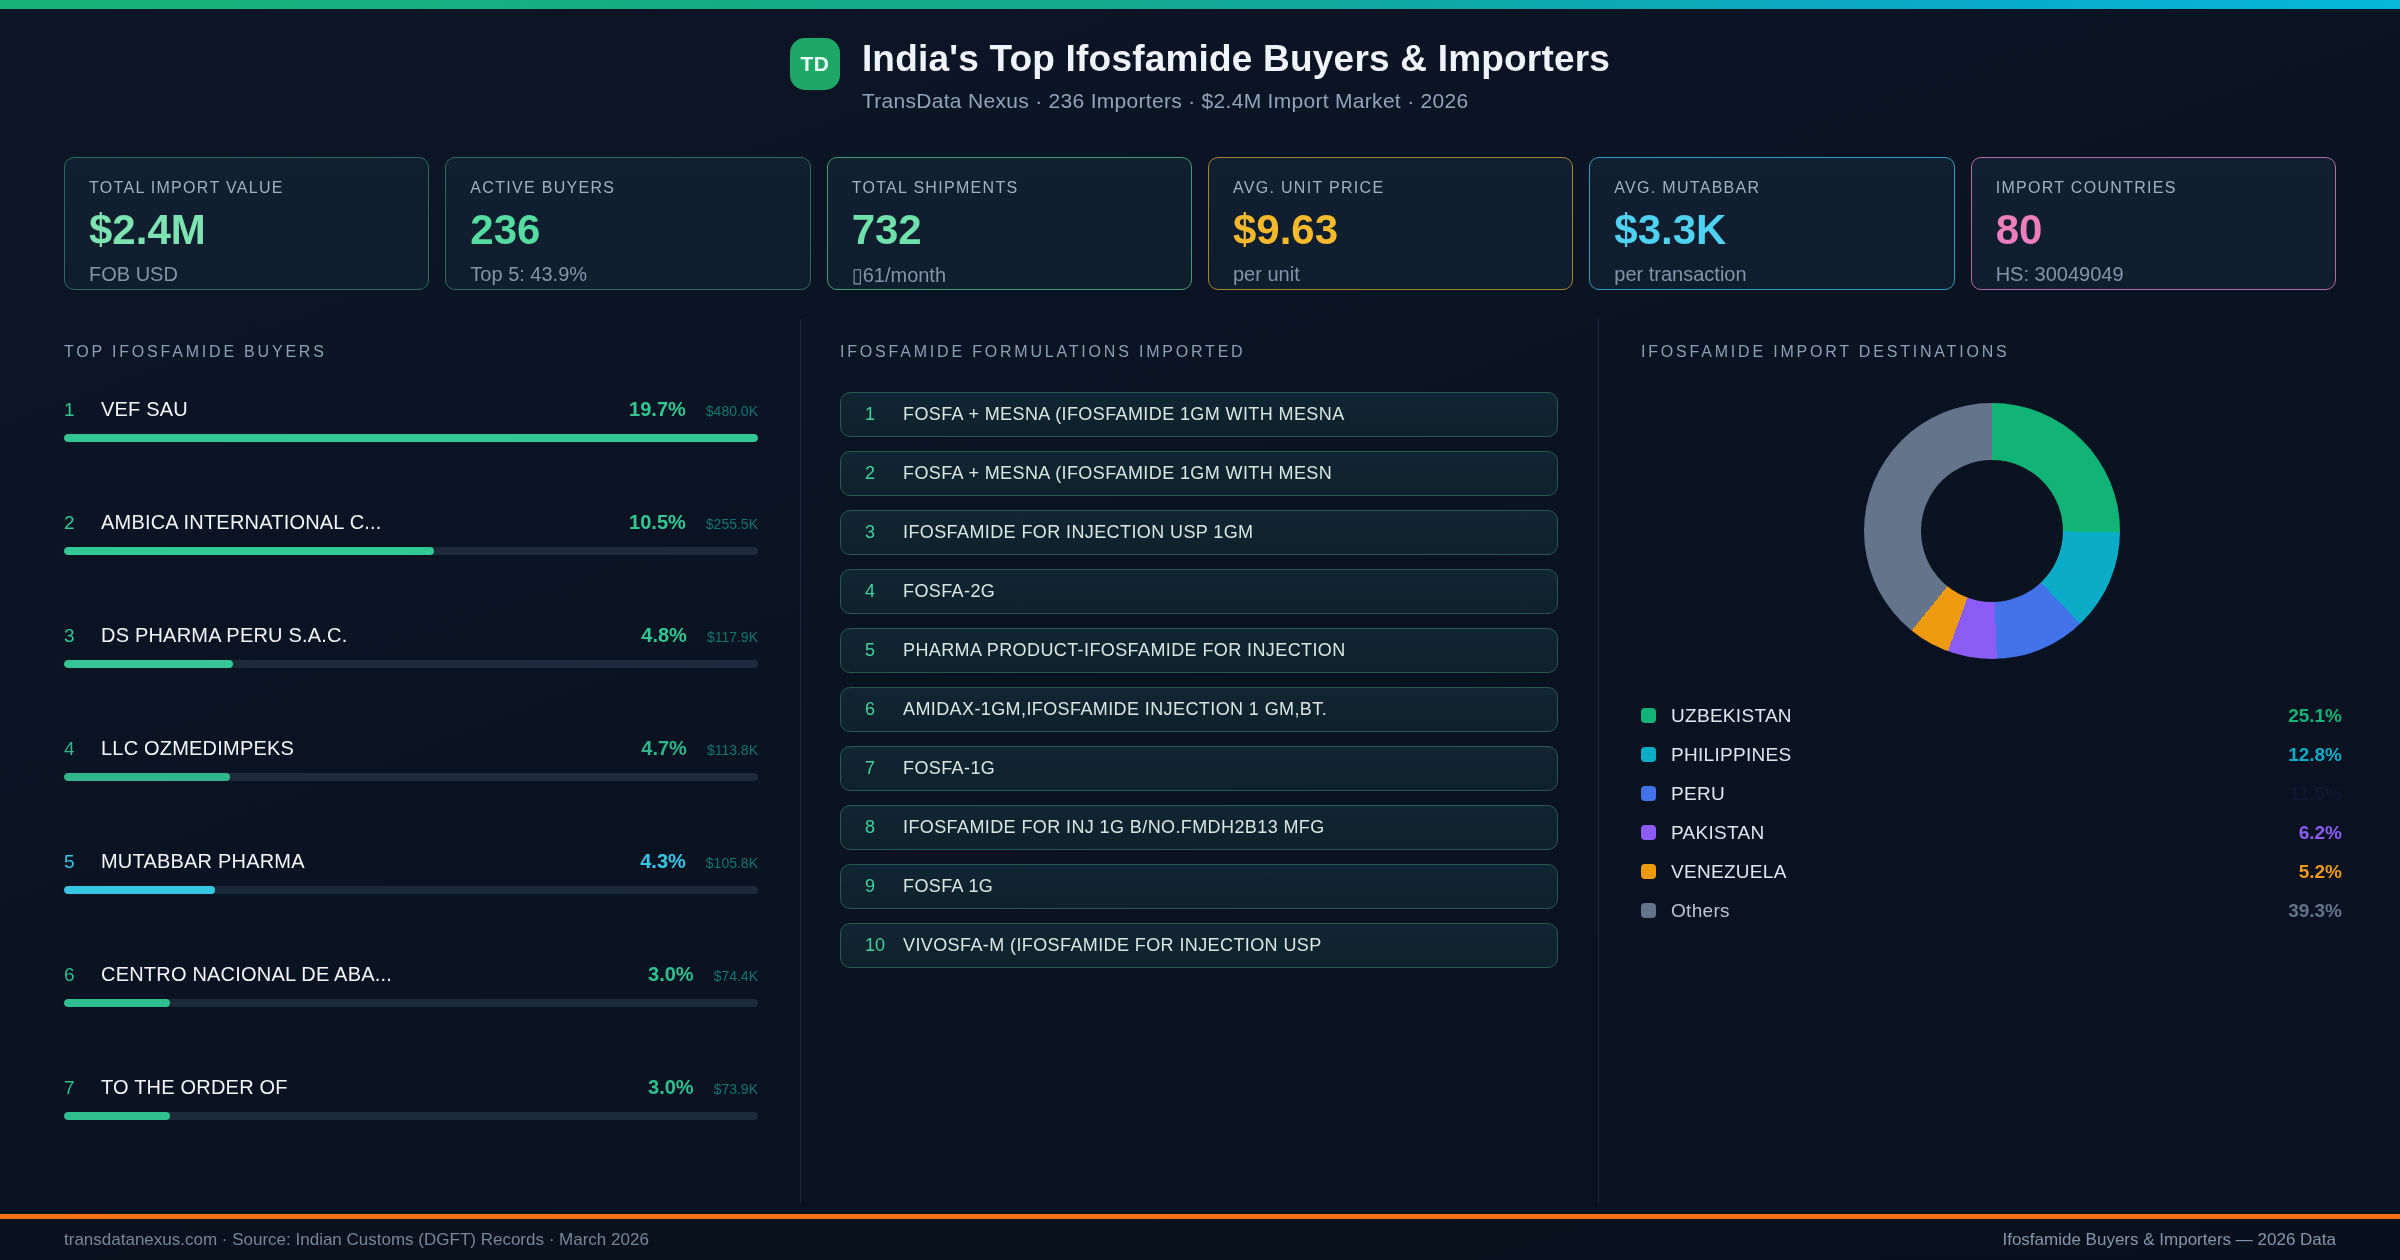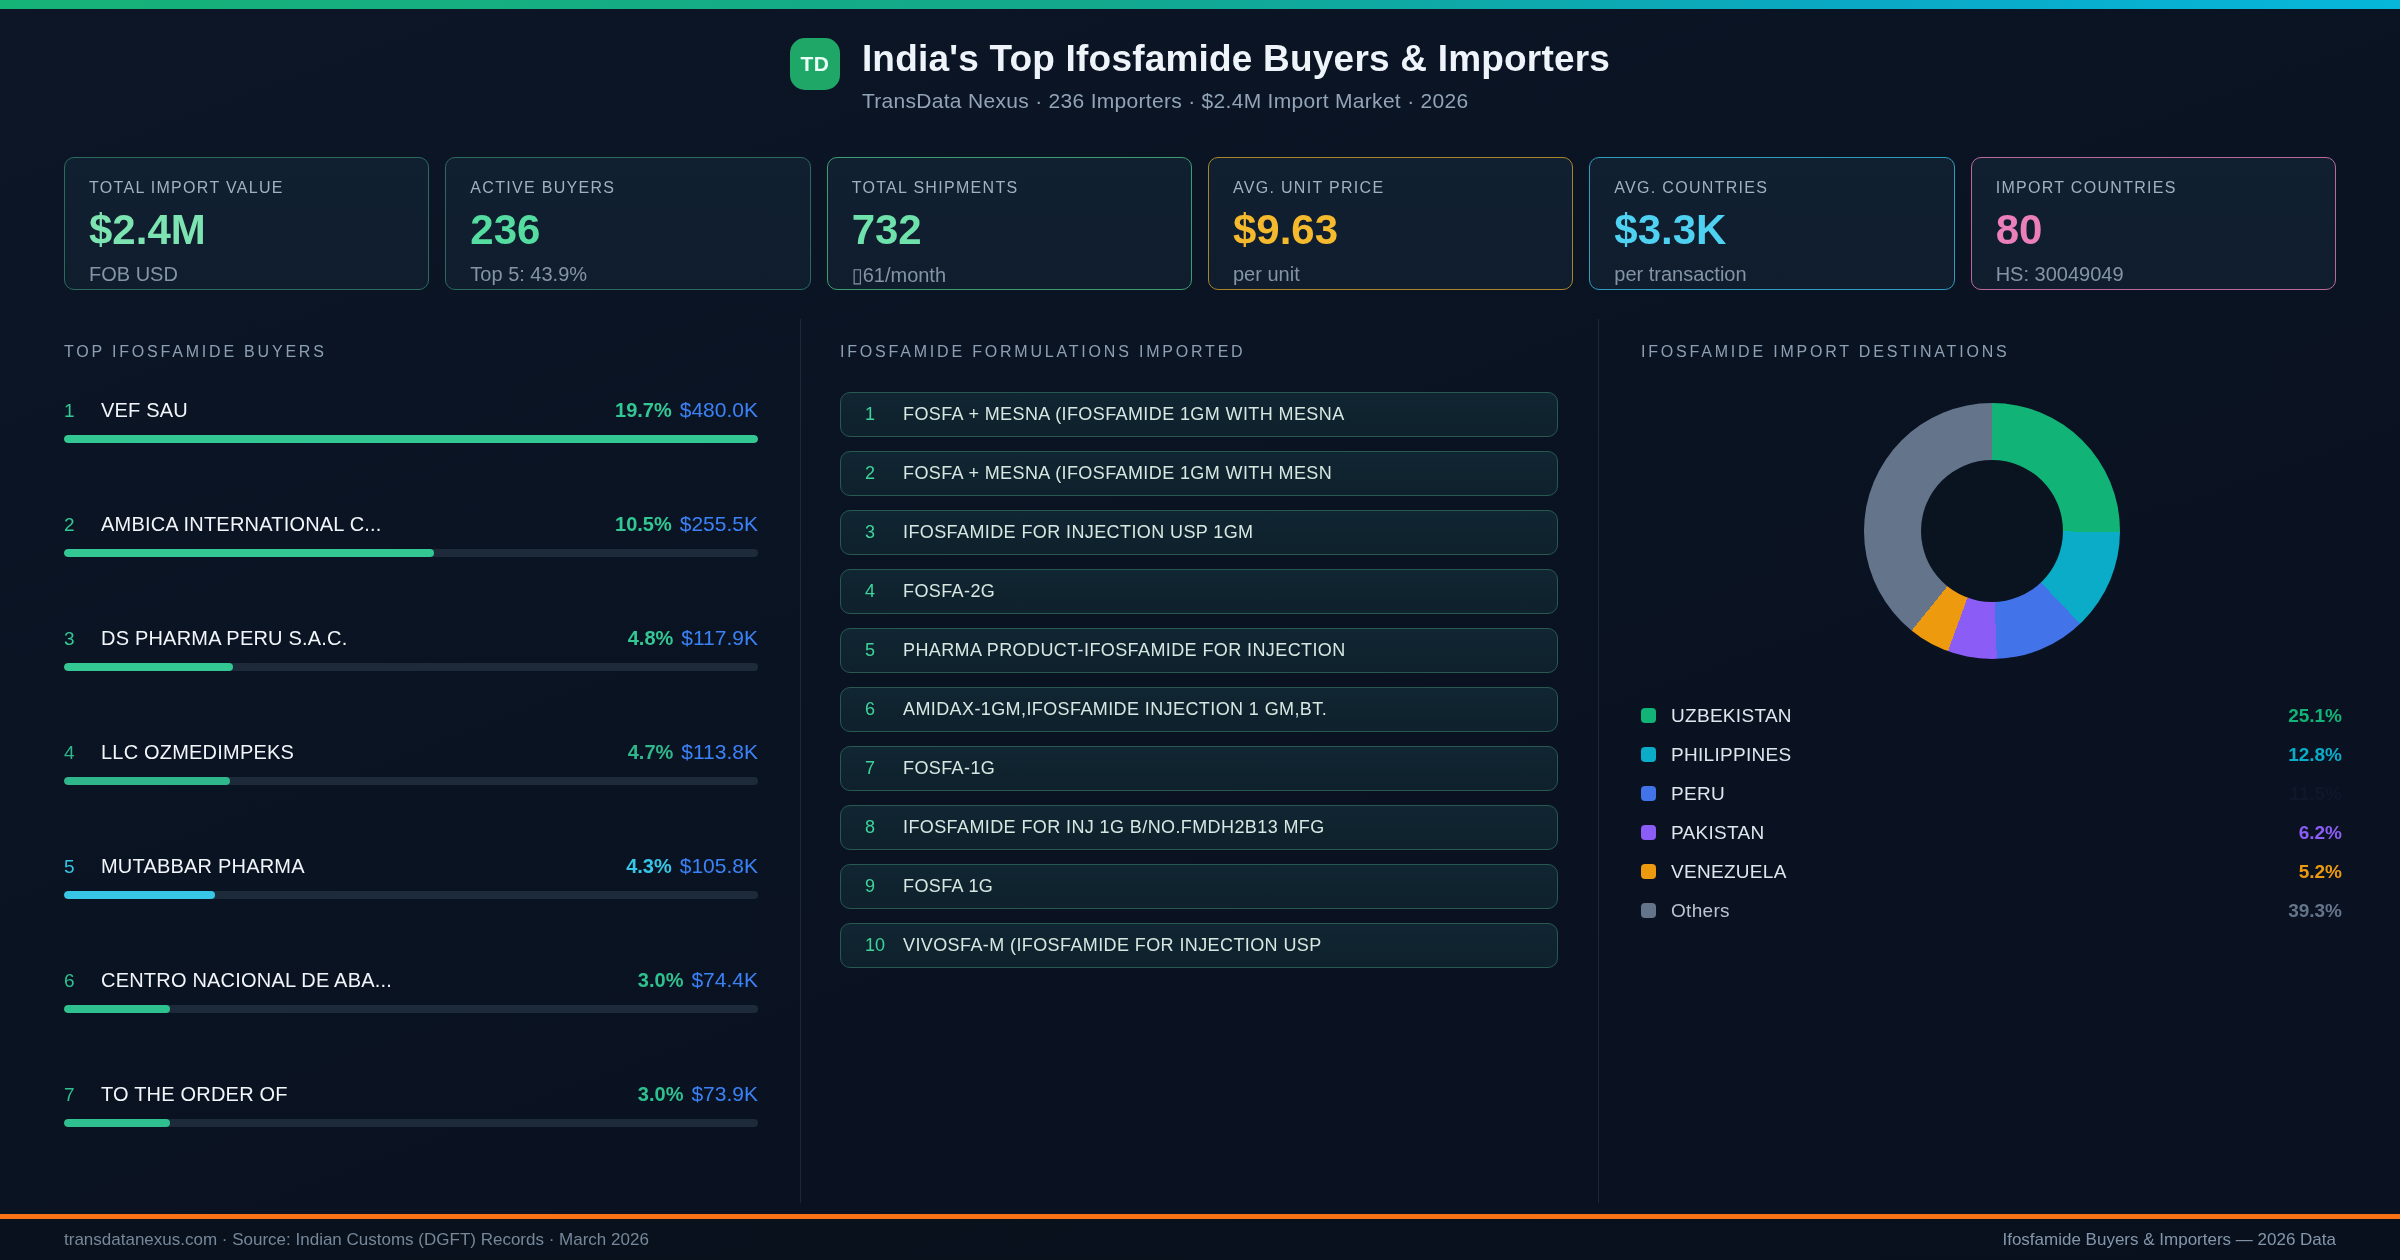--- a/index.html
+++ b/index.html
@@ -38,21 +38,21 @@
   .col-dest   { flex:1; padding:24px 58px 0 42px; border-left:1px solid #1c2737; }
   .section-title { font-size:16px; color:#8da0b3; letter-spacing:2.8px; }
 
   
   .buyer-list { margin-top:37px; }
   .buyer-row { margin-bottom:69px; }
   .buyer-line { display:flex; align-items:baseline; }
   .buyer-rank { width:37px; font-size:19px; color:#33c893; flex:none; }
   .buyer-name { font-size:20px; color:#f2f6fa; letter-spacing:.2px; white-space:nowrap; }
   .buyer-pct { margin-left:auto; font-size:20px; font-weight:600; color:#33c893; }
-  .buyer-val { margin-left:8px; font-size:21px; color:#3b82f6; }
+  .buyer-val { margin-left:20px; font-size:14px; color:#0f766e; }
   .bar-track { margin-top:13px; height:8px; border-radius:4px; background:#1c2a39; overflow:hidden; }
   .bar-fill { height:100%; border-radius:4px; background:#33c893; }
 
   
   .pill-list { margin-top:31px; }
   .pill { height:45px; margin-bottom:14px; border-radius:10px;
     background:linear-gradient(180deg,#102632 0%,#0e212c 100%);
     border:1px solid #28584f; display:flex; align-items:center; padding:0 24px; }
   .pill-num { width:38px; flex:none; font-size:18px; color:#3fd39b; }
   .pill-text { font-size:18px; color:#d8e7e1; letter-spacing:.4px; white-space:nowrap; overflow:hidden; }
@@ -107,21 +107,21 @@
     <div class="stat-label">TOTAL SHIPMENTS</div>
     <div class="stat-value" style="color: rgb(111, 226, 172);">732</div>
     <div class="stat-sub">▯61/month</div>
   </div>
   <div class="stat-card" style="border-color: rgb(168, 132, 43);">
     <div class="stat-label">AVG. UNIT PRICE</div>
     <div class="stat-value" style="color: rgb(245, 185, 46);">$9.63</div>
     <div class="stat-sub">per unit</div>
   </div>
   <div class="stat-card" style="border-color: rgb(47, 156, 189);">
-    <div class="stat-label">AVG. COUNTRIES</div>
+    <div class="stat-label">AVG. MUTABBAR</div>
     <div class="stat-value" style="color: rgb(79, 210, 242);">$3.3K</div>
     <div class="stat-sub">per transaction</div>
   </div>
   <div class="stat-card" style="border-color: rgb(185, 106, 155);">
     <div class="stat-label">IMPORT COUNTRIES</div>
     <div class="stat-value" style="color: rgb(234, 127, 188);">80</div>
     <div class="stat-sub">HS: 30049049</div>
   </div>
 </div>
 

